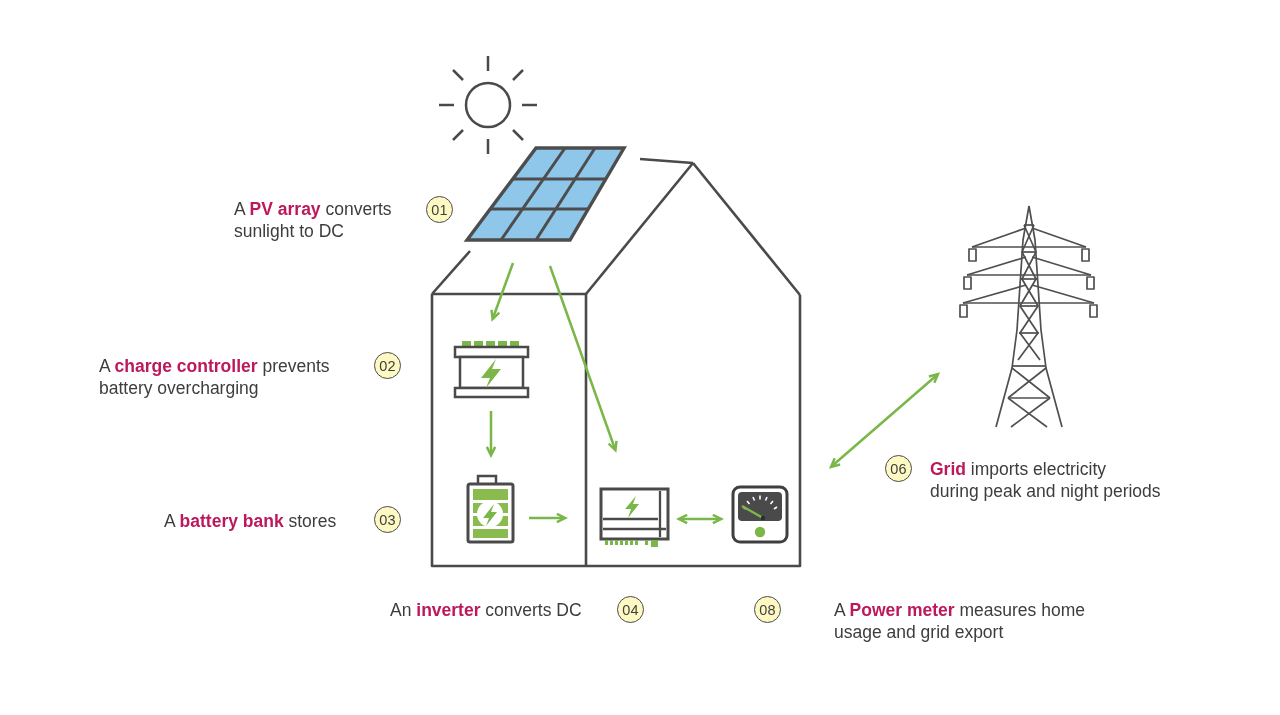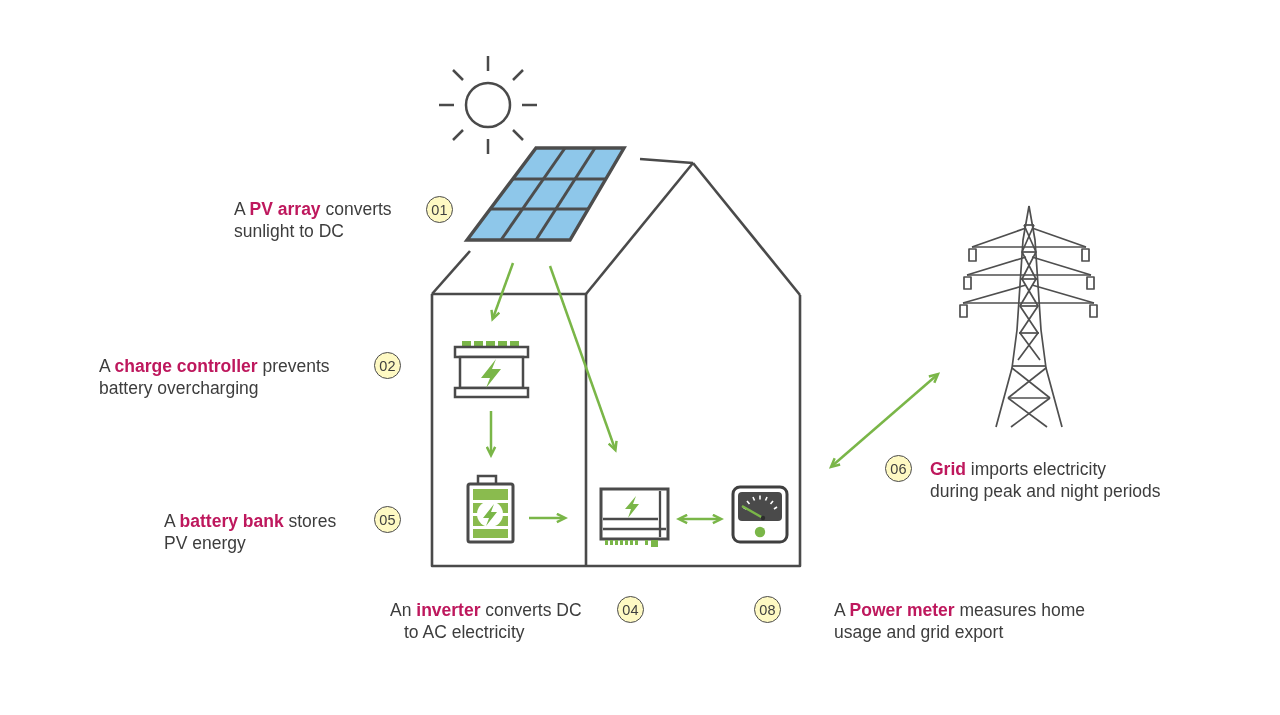--- a/index.html
+++ b/index.html
@@ -167,43 +167,41 @@
       <line x1="963" y1="303" x2="1094" y2="303"></line>
       <line x1="963" y1="303" x2="1026" y2="285"></line>
       <line x1="1094" y1="303" x2="1032" y2="285"></line>
       <rect x="960" y="305" width="7" height="12"></rect>
       <rect x="1090" y="305" width="7" height="12"></rect>
     </g>
   </svg>
 
   <div class="badge" style="left:426px;top:196px;">01</div>
   <div class="badge" style="left:374px;top:352px;">02</div>
-  <div class="badge" style="left:374px;top:506px;">05</div>
+  <div class="badge" style="left:374px;top:506px;">03</div>
   <div class="badge" style="left:617px;top:596px;">04</div>
   <div class="badge" style="left:754px;top:596px;">08</div>
   <div class="badge" style="left:885px;top:455px;">06</div>
 
   <div class="label" style="left:234px;top:198px;">
     <div><span>A </span><b>PV array</b><span> converts</span></div>
     <div>sunlight to DC</div>
   </div>
 
   <div class="label" style="left:99px;top:355px;">
     <div><span>A </span><b>charge controller</b><span> prevents</span></div>
     <div>battery overcharging</div>
   </div>
 
   <div class="label" style="left:164px;top:510px;">
     <div><span>A </span><b>battery bank</b><span> stores</span></div>
-    <div>PV energy</div>
   </div>
 
   <div class="label" style="left:390px;top:599px;">
     <div><span>An </span><b>inverter</b><span> converts DC</span></div>
-    <div class="l2-indent">to AC electricity</div>
   </div>
 
   <div class="label" style="left:793px;top:599px;margin-left:41px;">
     <div><span>A </span><b>Power meter</b><span> measures home</span></div>
     <div>usage and grid export</div>
   </div>
 
   <div class="label" style="left:930px;top:458px;">
     <div><span></span><b>Grid</b><span> imports electricity</span></div>
     <div>during peak and night periods</div>

